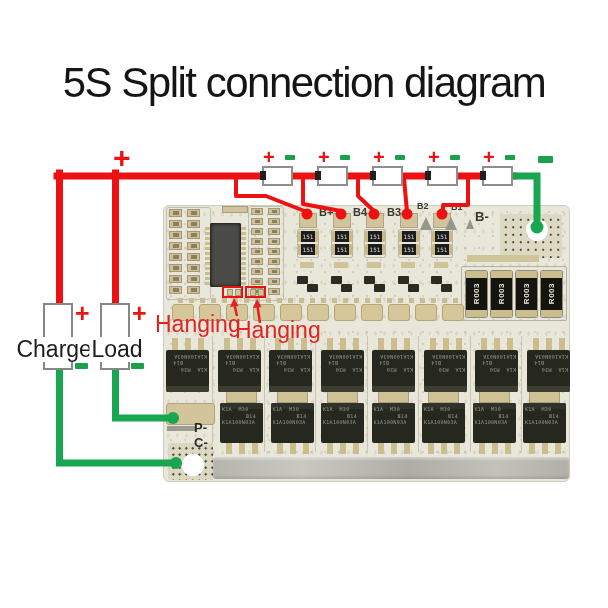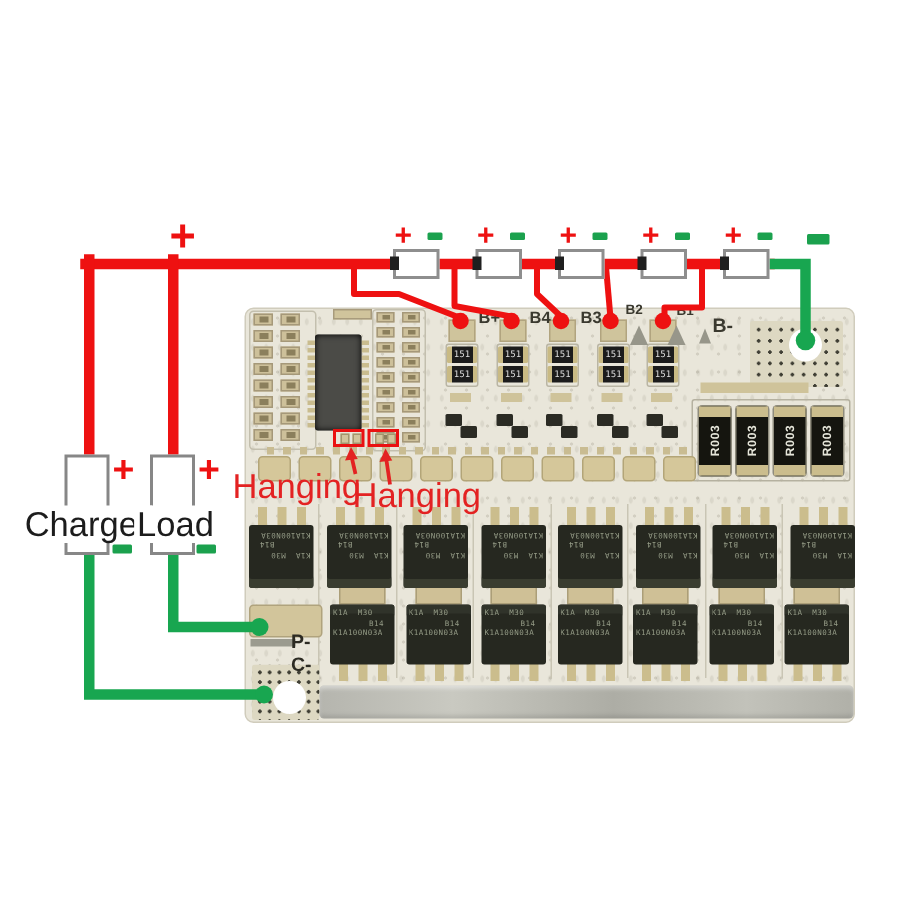--- a/index.html
+++ b/index.html
@@ -27,20 +27,21 @@
   .mtx span:nth-child(2){text-align:right;padding-right:5px}
   .rot{transform:rotate(180deg)}
   .vtext{writing-mode:vertical-rl;transform:rotate(180deg);font-size:8px;font-weight:700;
          color:#e6e6da;letter-spacing:.5px;margin:auto;font-family:"Liberation Sans",sans-serif}
 </style>
 </head>
 <body>
 
 <div id="stage">
 
+  <div id="title">5S Split connection diagram</div>
 
   <div id="board"></div>
 
   <svg class="overlay" width="608" height="608" viewBox="0 0 608 608">
     <g stroke="#ee1111" stroke-width="7" fill="none" stroke-linecap="square">
       <path d="M57,176 H513"></path>
       <path d="M59.5,173 V302"></path>
       <path d="M115.5,173 V302"></path>
     </g>
     <g stroke="#ee1111" stroke-width="4" fill="none" stroke-linejoin="round" stroke-linecap="butt">

